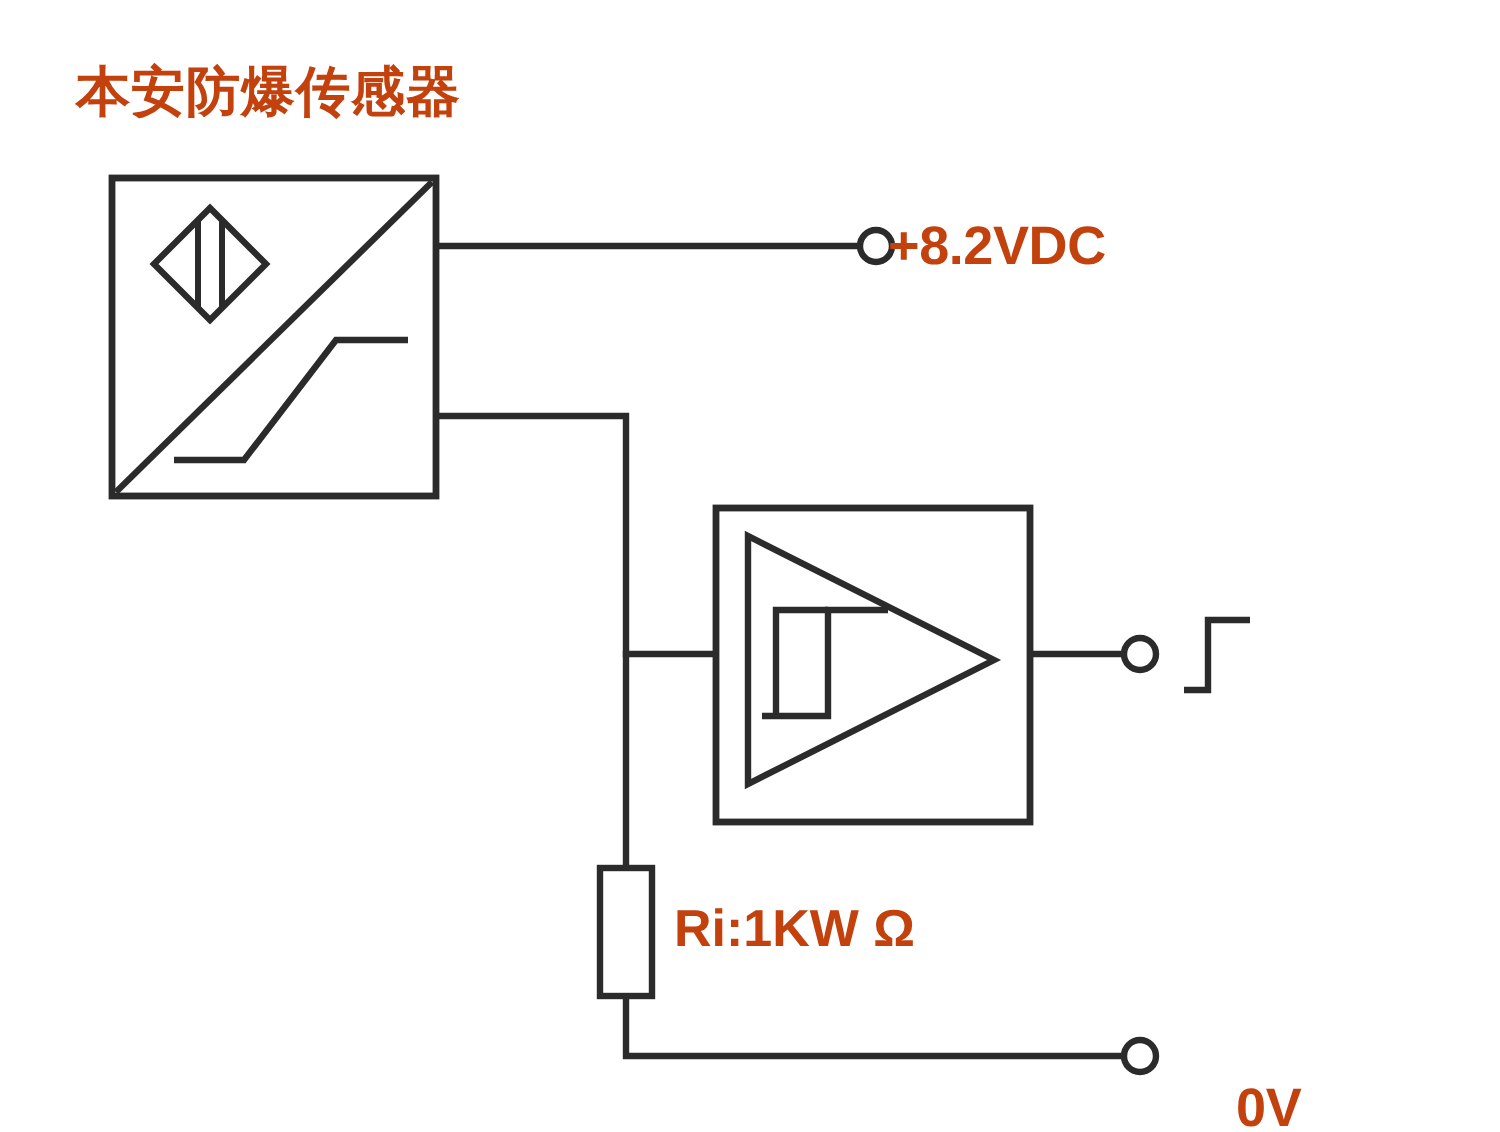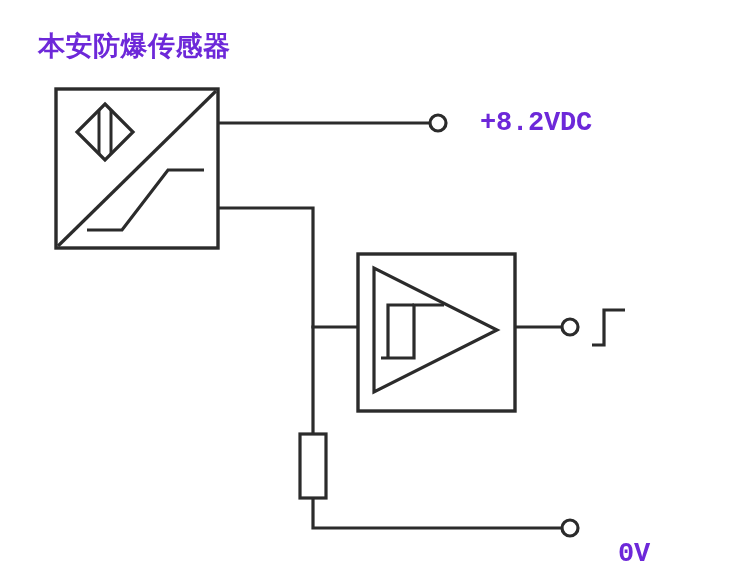--- a/index.html
+++ b/index.html
@@ -58,41 +58,41 @@
     fill: #ffffff;
   }
   .resistor-body {
     stroke: #2b2b2b;
     stroke-width: 3.2;
     fill: #ffffff;
   }
   .label-text {
     position: absolute;
     white-space: nowrap;
-    color: #6d28d9;
-    font-family: Liberation Mono, monospace;
+    color: #c2410c;
+    font-family: Liberation Sans, sans-serif;
   }
   .title-cn {
     font-size: 27px;
     font-weight: 700;
     letter-spacing: 0.5px;
   }
   .sig-label {
     font-size: 27px;
     font-weight: 700;
     letter-spacing: -0.2px;
   }
   .res-label {
     font-size: 26px;
     font-weight: 700;
     letter-spacing: 0px;
   }
   #title-sensor { left: 38px; top: 28px; }
   #title-amplifier { left: 459px; top: 28px; }
-  #label-vdc { left: 480px; top: 108px; }
+  #label-vdc { left: 444px; top: 108px; }
   #label-resistor { left: 337px; top: 449px; }
   #label-zero-v { left: 592px; top: 539px; margin-left: 26px; }
 </style>
 </head>
 <body>
 
 <div id="diagram-root">
 
   <svg class="diagram-canvas" viewBox="0 0 750 566" xmlns="http://www.w3.org/2000/svg">
 
@@ -139,16 +139,17 @@
 
     <polyline class="sym-line" points="592,345 604,345 604,310 625,310"></polyline>
 
   </svg>
 
   <div class="label-text title-cn" id="title-sensor">本安防爆传感器</div>
 
 
   <div class="label-text sig-label" id="label-vdc">+8.2VDC</div>
 
+  <div class="label-text res-label" id="label-resistor">Ri:1KW Ω</div>
 
   <div class="label-text sig-label" id="label-zero-v">0V</div>
 
 </div>
 
 </body></html>

